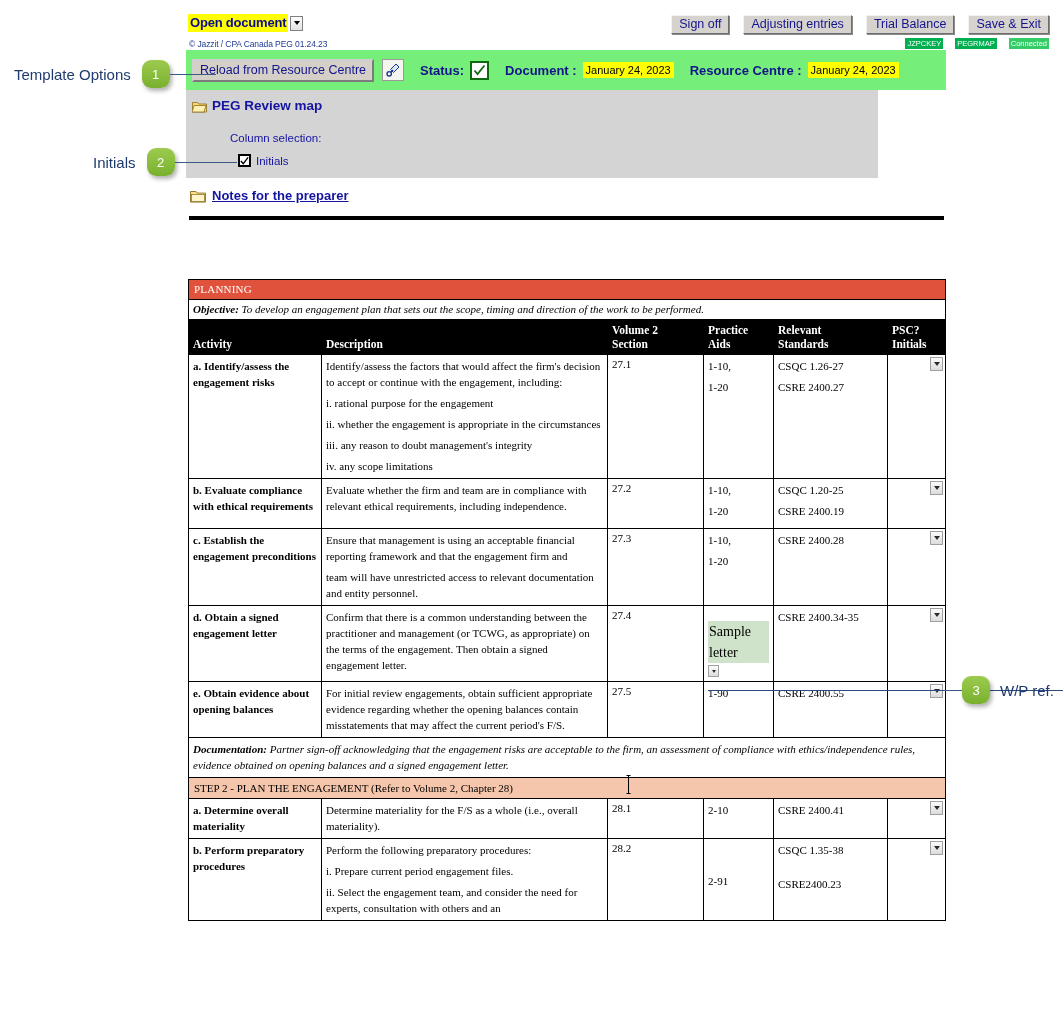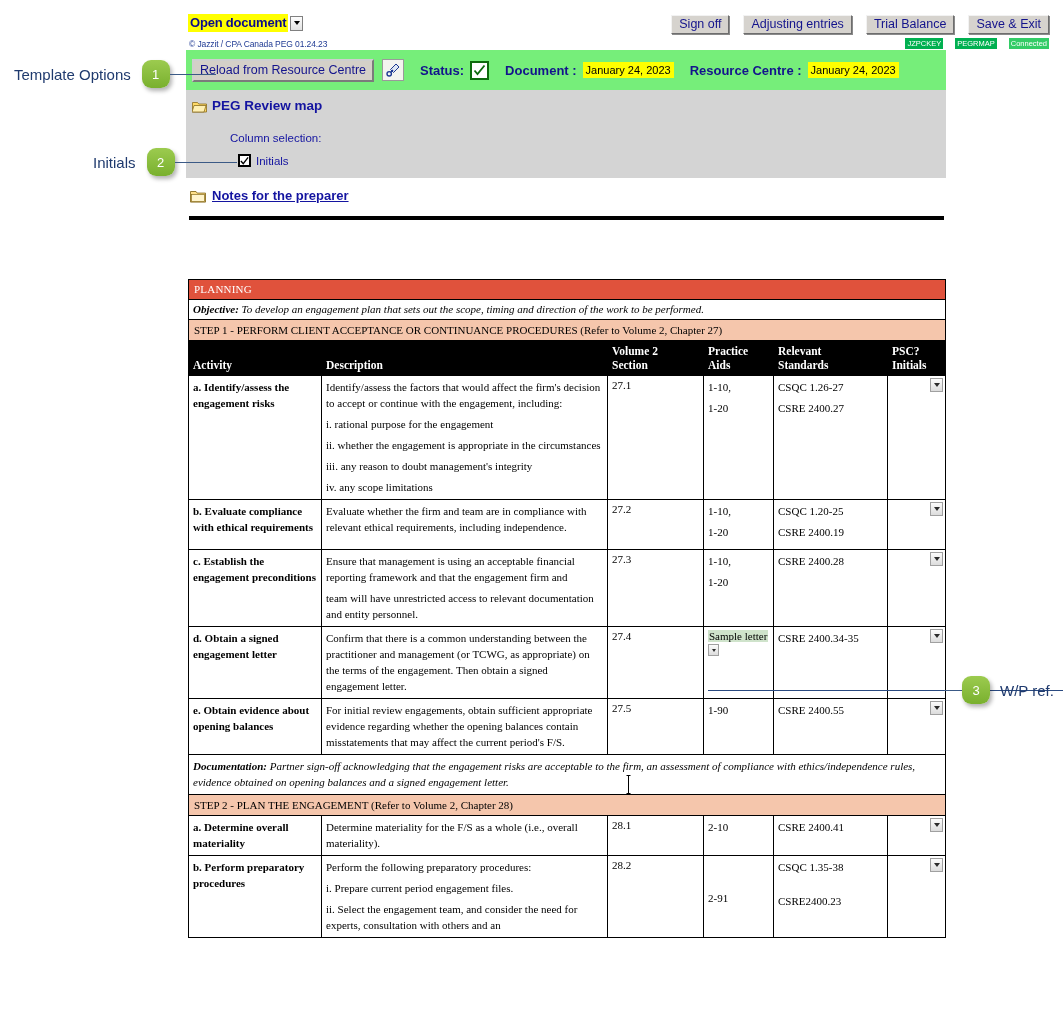--- a/index.html
+++ b/index.html
@@ -84,21 +84,21 @@
     display: flex; align-items: center; justify-content: center;
   }
   .chk-green svg { display: block; }
   .date-yellow {
     background: #ffff00; color: #000000; font-size: 11px;
     padding: 2px 3px; margin-left: 6px; white-space: nowrap;
   }
 
   
   .graypanel {
-    position: absolute; left: 186px; top: 90px; width: 760px; height: 88px;
+    position: absolute; left: 186px; top: 90px; width: 692px; height: 88px;
     background: #d4d4d4;
   }
   .folder-link {
     position: absolute; display: flex; align-items: center; gap: 5px;
   }
   .folder-open-ico { width: 15px; height: 13px; position: relative; }
   .link-blue {
     color: #1414a0; font-size: 13.5px; font-weight: bold; white-space: nowrap;
   }
   .colsel {
@@ -166,22 +166,22 @@
     width: 13px; height: 14px; float: right;
     border: 1px solid #a0a0a0; background: linear-gradient(#fcfcfc,#dcdcdc);
     display: flex; align-items: center; justify-content: center;
   }
   .dd-btn::after {
     content: ""; width: 0; height: 0;
     border-left: 3px solid transparent; border-right: 3px solid transparent;
     border-top: 4px solid #2b2b2b;
   }
   .sample-chip {
-    display: inline-block; background: #cfe3cb; color: #000; font-size: 11px;
-    line-height: 12px; padding: 0 1px;
+    display: inline-block; background: #cfe3cb; color: #000; font-size: 14px;
+    line-height: 21px; padding: 0 1px; margin-top: 12px;
   }
   .sample-wrap { display: flex; align-items: flex-end; gap: 2px; flex-wrap: wrap; }
   .sample-dd {
     width: 11px; height: 12px; border: 1px solid #a0a0a0;
     background: linear-gradient(#fcfcfc,#dcdcdc);
     display: inline-flex; align-items: center; justify-content: center;
   }
   .sample-dd::after {
     content: ""; width: 0; height: 0;
     border-left: 2.5px solid transparent; border-right: 2.5px solid transparent;
@@ -318,26 +318,20 @@
         <td colspan="6">PLANNING</td>
       </tr>
 
       <tr class="r-objective">
         <td colspan="6">
           <b>Objective:</b>
           <span>To develop an engagement plan that sets out the scope, timing and direction of the work to be performed.</span>
         </td>
       </tr>
 
-      <tr class="r-step">
-        <td colspan="6">
-          <span class="stepname">STEP 1 - PERFORM CLIENT ACCEPTANCE OR CONTINUANCE PROCEDURES</span>
-          <span>(Refer to Volume 2, Chapter 27)</span>
-        </td>
-      </tr>
 
 
       <tr class="hdr">
         <td>Activity</td>
         <td>Description</td>
         <td>
           <div>Volume 2</div>
           <div>Section</div>
         </td>
         <td>

